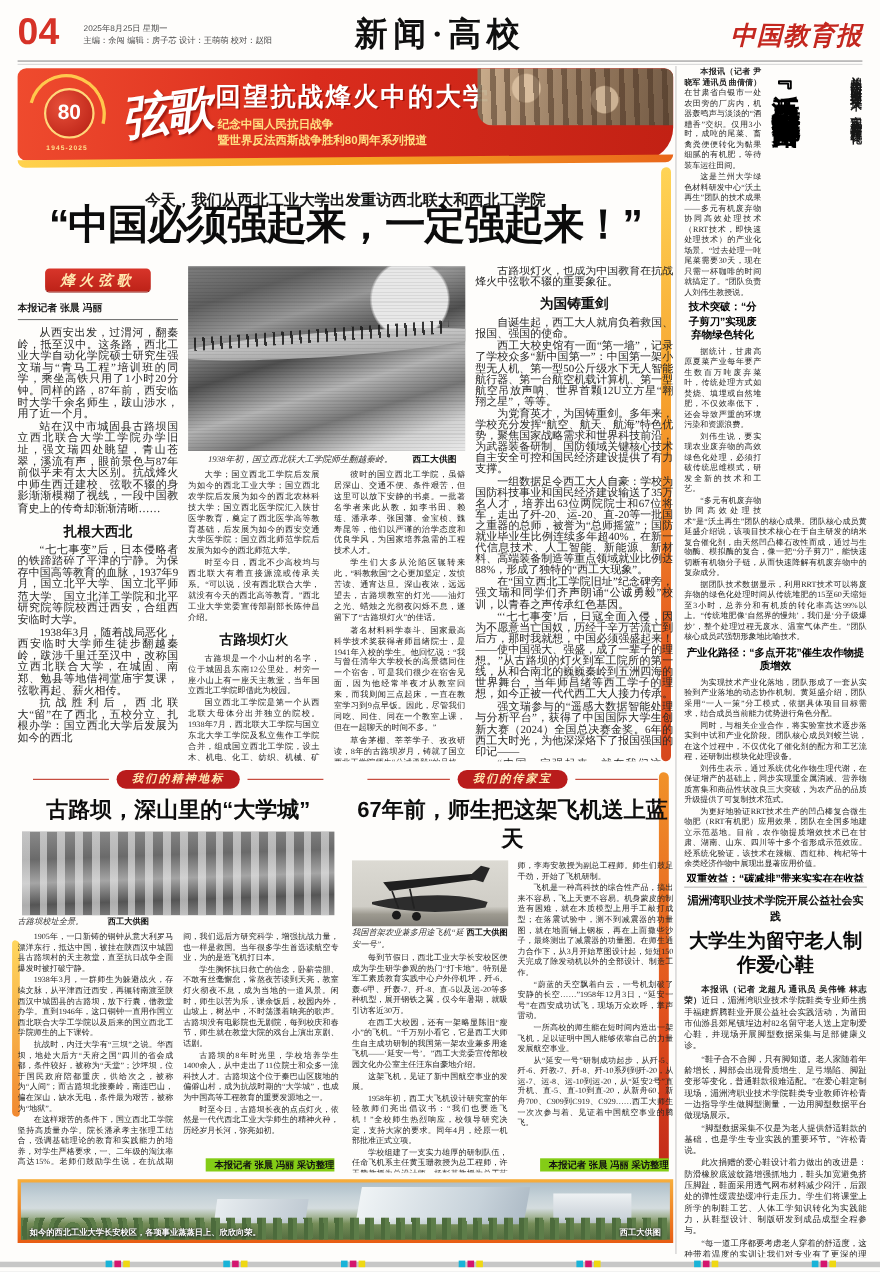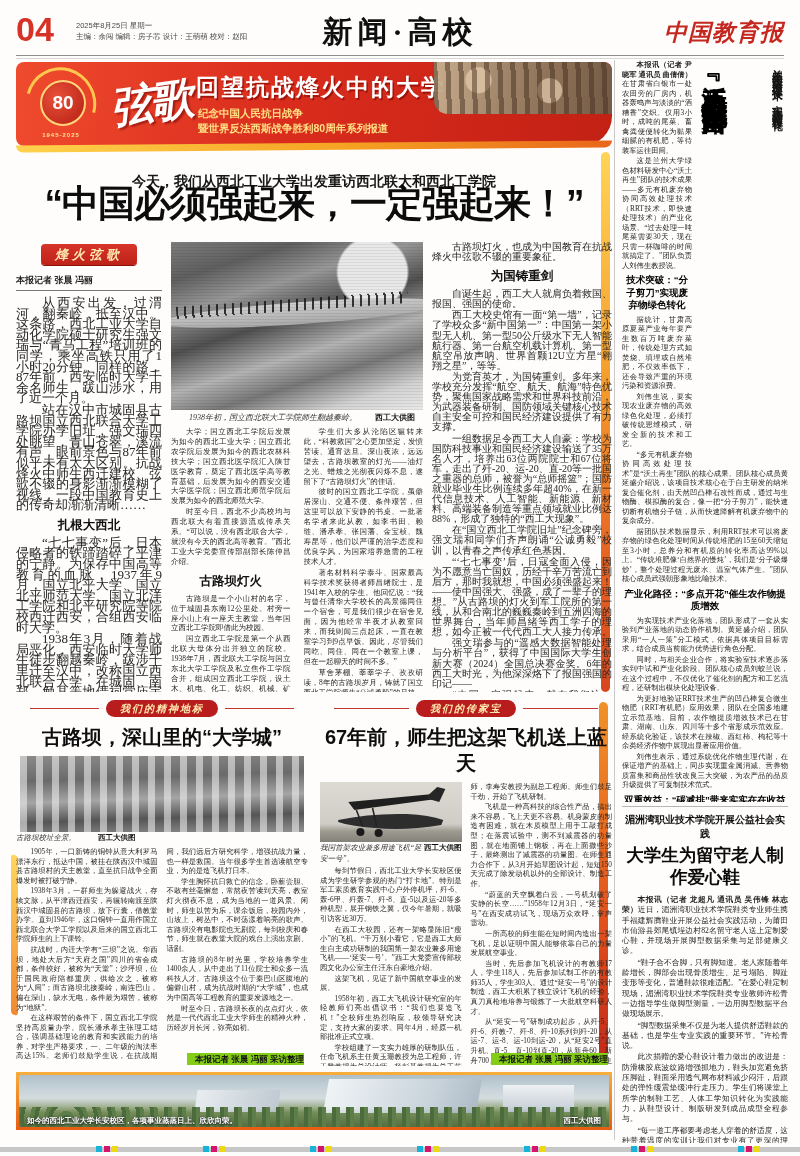--- a/index.html
+++ b/index.html
@@ -55,21 +55,21 @@
   
   .main-cols{position:absolute;left:16px;top:242px;width:596px;height:450px;display:flex;gap:9px;}
   .colA{width:146px;overflow:hidden;}
   .midcol{width:252px;display:flex;flex-direction:column;}
   .colD{flex:1;overflow:hidden;}
   .fire-badge{display:block;margin:2px auto 8px;width:96px;text-align:center;
       background:linear-gradient(#d8352a,#bd2218);color:#ffe9b0;font:700 13px/21px "Liberation Serif",serif;
       font-style:italic;border-radius:4px;letter-spacing:4px;box-shadow:0 1px 0 #8c120c;}
   .byline{font:700 9px/14px "Liberation Sans",sans-serif;color:#1d1d1d;border-bottom:1px solid #777;
       padding-bottom:3px;margin-bottom:7px;}
-  .para{font-size:13px;line-height:10.6px;text-align:justify;text-indent:2em;color:#262626;margin:0 0 1px;}
+  .para{font-size:10px;line-height:10.6px;text-align:justify;text-indent:2em;color:#262626;margin:0 0 1px;}
   .midcol .para{font-size:7.5px;line-height:9.9px;}
   .colD .para{font-size:10px;line-height:10.1px;}
   .col-subhead{font:900 12.5px/18px "Liberation Sans",sans-serif;text-align:center;margin:5px 0 4px;color:#101010;text-indent:0;}
   .photo-main{height:168px;position:relative;overflow:hidden;background:
       radial-gradient(circle at 80% 18%,#e8e8e8 0 14%,rgba(0,0,0,0) 15%),
       linear-gradient(163deg,#7d7d7d 0%,#5f5f5f 16%,#989898 30%,#4f4f4f 46%,#b3b3b3 62%,#777 74%,#d2d2d2 88%,#e9e9e9 100%);}
   .photo-grain{position:absolute;inset:0;background:repeating-linear-gradient(0deg,rgba(0,0,0,.07) 0 1px,rgba(0,0,0,0) 1px 3px);}
   .photo-path{position:absolute;left:-4%;top:36%;width:112%;height:13%;background:linear-gradient(#cfcfcf,#a9a9a9);
       transform:rotate(-4deg);border-radius:50%;}
   .photo-people{position:absolute;left:2%;top:34%;width:92%;height:7%;transform:rotate(-4deg);
@@ -205,22 +205,22 @@
       </div>
       <div class="mid-cols">
         <div class="mid-col">
             <div class="para">大学；国立西北工学院后发展为如今的西北工业大学；国立西北农学院后发展为如今的西北农林科技大学；国立西北医学院汇入陕甘医学教育，奠定了西北医学高等教育基础，后发展为如今的西安交通大学医学院；国立西北师范学院后发展为如今的西北师范大学。</div>
             <div class="para">时至今日，西北不少高校均与西北联大有着直接源流或传承关系。“可以说，没有西北联合大学，就没有今天的西北高等教育。”西北工业大学党委宣传部副部长陈仲昌介绍。</div>
             <div class="col-subhead">古路坝灯火</div>
             <div class="para">古路坝是一个小山村的名字，位于城固县东南12公里处。村旁一座小山上有一座天主教堂，当年国立西北工学院即借此为校园。</div>
             <div class="para">国立西北工学院是第一个从西北联大母体分出并独立的院校。1938年7月，西北联大工学院与国立东北大学工学院及私立焦作工学院合并，组成国立西北工学院，设土木、机电、化工、纺织、机械、矿冶、水利、航空8个系科，是当时国内工科学科最齐全的高等学府，也是当时西北地区唯一的高等工程学府。</div>
           </div>
         <div class="mid-col">
+            <div class="para">彼时的国立西北工学院，虽僻居深山、交通不便、条件艰苦，但这里可以放下安静的书桌。一批著名学者来此从教，如李书田、赖琏、潘承孝、张国藩、金宝桢、魏寿昆等，他们以严谨的治学态度和优良学风，为国家培养急需的工程技术人才。</div>
             <div class="para">学生们大多从沦陷区辗转来此，“科教救国”之心更加坚定，发愤苦读、通宵达旦。深山夜浓，远远望去，古路坝教室的灯光——油灯之光、蜡烛之光彻夜闪烁不息，遂留下了“古路坝灯火”的佳话。</div>
-            <div class="para">彼时的国立西北工学院，虽僻居深山、交通不便、条件艰苦，但这里可以放下安静的书桌。一批著名学者来此从教，如李书田、赖琏、潘承孝、张国藩、金宝桢、魏寿昆等，他们以严谨的治学态度和优良学风，为国家培养急需的工程技术人才。</div>
             <div class="para">著名材料科学泰斗、国家最高科学技术奖获得者师昌绪院士，是1941年入校的学生。他回忆说：“我与曾任清华大学校长的高景德同住一个宿舍，可是我们很少在宿舍见面，因为他经常半夜才从教室回来，而我则闻三点起床，一直在教室学习到9点早饭。因此，尽管我们同吃、同住、同在一个教室上课，但在一起聊天的时间不多。”</div>
             <div class="para">草舍茅棚、莘莘学子、孜孜研读，8年的古路坝岁月，铸就了国立西北工学院师生“公诚勇毅”的品格，学校走出了1400多名毕业生，培养出师昌绪、吴自良、高景德、史绍熙等11位院士。</div>
           </div>
       </div>
     </div>
     <div class="colD">
         <div class="para">古路坝灯火，也成为中国教育在抗战烽火中弦歌不辍的重要象征。</div>
         <div class="col-subhead">为国铸重剑</div>
         <div class="para">自诞生起，西工大人就肩负着救国、报国、强国的使命。</div>
         <div class="para">西工大校史馆有一面“第一墙”，记录了学校众多“新中国第一”：中国第一架小型无人机、第一型50公斤级水下无人智能航行器、第一台航空机载计算机、第一型航空吊放声呐、世界首颗12U立方星“翱翔之星”，等等。</div>
@@ -282,21 +282,20 @@
         </div>
       </div>
     <div class="para">每到节假日，西北工业大学长安校区便成为学生研学参观的热门“打卡地”。特别是军工素质教育实践中心户外停机坪，歼-6、轰-6甲、歼轰-7、歼-8、直-5以及运-20等多种机型，展开钢铁之翼，仅今年暑期，就吸引访客近30万。</div>
         <div class="para">在西工大校园，还有一架略显陈旧“瘦小”的飞机。“千万别小看它，它是西工大师生自主成功研制的我国第一架农业兼多用途飞机——‘延安一号’。”西工大党委宣传部校园文化办公室主任汪东自豪地介绍。</div>
         <div class="para">这架飞机，见证了新中国航空事业的发展。</div>
         <div class="para">1958年初，西工大飞机设计研究室的年轻教师们亮出倡议书：“我们也要造飞机！”全校师生热烈响应，校领导研究决定，支持大家的要求。同年4月，经原一机部批准正式立项。</div>
         <div class="para">学校组建了一支实力雄厚的研制队伍，任命飞机系主任黄玉珊教授为总工程师，许玉赞教授为总设计师，杨彭基教授为总工艺师，李寿安教授为副总工程师。师生们鼓足干劲，开始了飞机研制。</div>
         <div class="para">飞机是一种高科技的综合性产品，搞出来不容易，飞上天更不容易。机身蒙皮的制造有困难，就在木质模型上用手工敲打成型；在落震试验中，测不到减震器的功量图，就在地面铺上钢板，再在上面撒些沙子，最终测出了减震器的功量图。在师生通力合作下，从3月开始草图设计起，短短150天完成了除发动机以外的全部设计、制造工作。</div>
         <div class="para">“蔚蓝的天空飘着白云，一号机划破了安静的长空……”1958年12月3日，“延安一号”在西安成功试飞，现场万众欢呼，掌声雷动。</div>
         <div class="para">一所高校的师生能在短时间内造出一架飞机，足以证明中国人能够依靠自己的力量发展航空事业。</div>
-        <div class="para">当时，先后参加飞机设计的有教师17人，学生118人，先后参加试制工作的有教师35人，学生303人。通过“延安一号”的设计制造，西工大积累了独立设计飞机的经验，真刀真枪地培养与锻炼了一大批航空科研人才。</div>
         <div class="para">从“延安一号”研制成功起步，从歼-5、歼-6、歼教-7、歼-8、歼-10系列到歼-20，从运-7、运-8、运-10到运-20，从“延安2号”直升机、直-5、直-10到直-20，从新舟60、新舟700、C909到C919、C929……西工大师生一次次参与着、见证着中国航空事业的腾飞。</div>
       </div>
     <div class="sub-byline">本报记者 张晨 冯丽 采访整理</div>
   </div>
 
   <div class="bottom-photo">
     <div class="campus">
       <div class="b2"></div>
       <div class="b1"></div>
       <div class="b3"></div>
@@ -319,22 +318,22 @@
         <div class="para"><b>本报讯（记者 尹晓军 通讯员 曲倩倩）</b>在甘肃省白银市一处农田旁的厂房内，机器轰鸣声与淡淡的“酒糟香”交织。仅用3小时，成吨的尾菜、畜禽粪便便转化为黏果细腻的有机肥，等待装车运往田间。</div>
         <div class="para">这是兰州大学绿色材料研发中心“沃土再生”团队的技术成果——多元有机废弃物协同高效处理技术（RRT技术，即快速处理技术）的产业化场景。“过去处理一吨尾菜需要30天，现在只需一杯咖啡的时间就搞定了。”团队负责人刘伟生教授说。</div>
         <div class="rc-subhead">技术突破：“分子剪刀”实现废弃物绿色转化</div>
         <div class="para">据统计，甘肃高原夏菜产业每年要产生数百万吨废弃菜叶，传统处理方式如焚烧、填埋或自然堆肥，不仅效率低下，还会导致严重的环境污染和资源浪费。</div>
         <div class="para">刘伟生说，要实现农业废弃物的高效绿色化处理，必须打破传统思维模式，研发全新的技术和工艺。</div>
         <div class="para">“多元有机废弃物协同高效处理技术”是“沃土再生”团队的核心成果。团队核心成员黄延盛介绍说，该项目技术核心在于自主研发的纳米复合催化剂，由天然凹凸棒石改性而成，通过与生物酶、模拟酶的复合，像一把“分子剪刀”，能快速切断有机物分子链，从而快速降解有机废弃物中的复杂成分。</div>
         <div class="para">据团队技术数据显示，利用RRT技术可以将废弃物的绿色化处理时间从传统堆肥的15至60天缩短至3小时，总养分和有机质的转化率高达99%以上。“传统堆肥像‘自然界的慢炖’，我们是‘分子级爆炒’，整个处理过程无废水、温室气体产生。”团队核心成员武强朝形象地比喻技术。</div>
         <div class="rc-subhead">产业化路径：“多点开花”催生农作物提质增效</div>
         <div class="para">为实现技术产业化落地，团队形成了一套从实验到产业落地的动态协作机制。黄延盛介绍，团队采用“一人一策”分工模式，依据具体项目目标需求，结合成员当前能力优势进行角色分配。</div>
         <div class="para">同时，与相关企业合作，将实验室技术逐步落实到中试和产业化阶段。团队核心成员刘蛟兰说，在这个过程中，不仅优化了催化剂的配方和工艺流程，还研制出模块化处理设备。</div>
+        <div class="para">刘伟生表示，通过系统优化作物生理代谢，在保证增产的基础上，同步实现重金属消减、营养物质富集和商品性状改良三大突破，为农产品的品质升级提供了可复制技术范式。</div>
         <div class="para">为更好地验证RRT技术生产的凹凸棒复合微生物肥（RRT有机肥）应用效果，团队在全国多地建立示范基地。目前，农作物提质增效技术已在甘肃、湖南、山东、四川等十多个省形成示范效应。经系统化验证，该技术在辣椒、西红柿、枸杞等十余类经济作物中展现出显著应用价值。</div>
-        <div class="para">刘伟生表示，通过系统优化作物生理代谢，在保证增产的基础上，同步实现重金属消减、营养物质富集和商品性状改良三大突破，为农产品的品质升级提供了可复制技术范式。</div>
         <div class="rc-subhead">双重效益：“碳减排”带来实实在在收益</div>
       </div>
   </div>
 
   <div class="rc-hr"></div>
 
   <div class="right2">
     <div class="right2-kicker">湄洲湾职业技术学院开展公益社会实践</div>
     <div class="right2-title">大学生为留守老人制作爱心鞋</div>
     <div>

